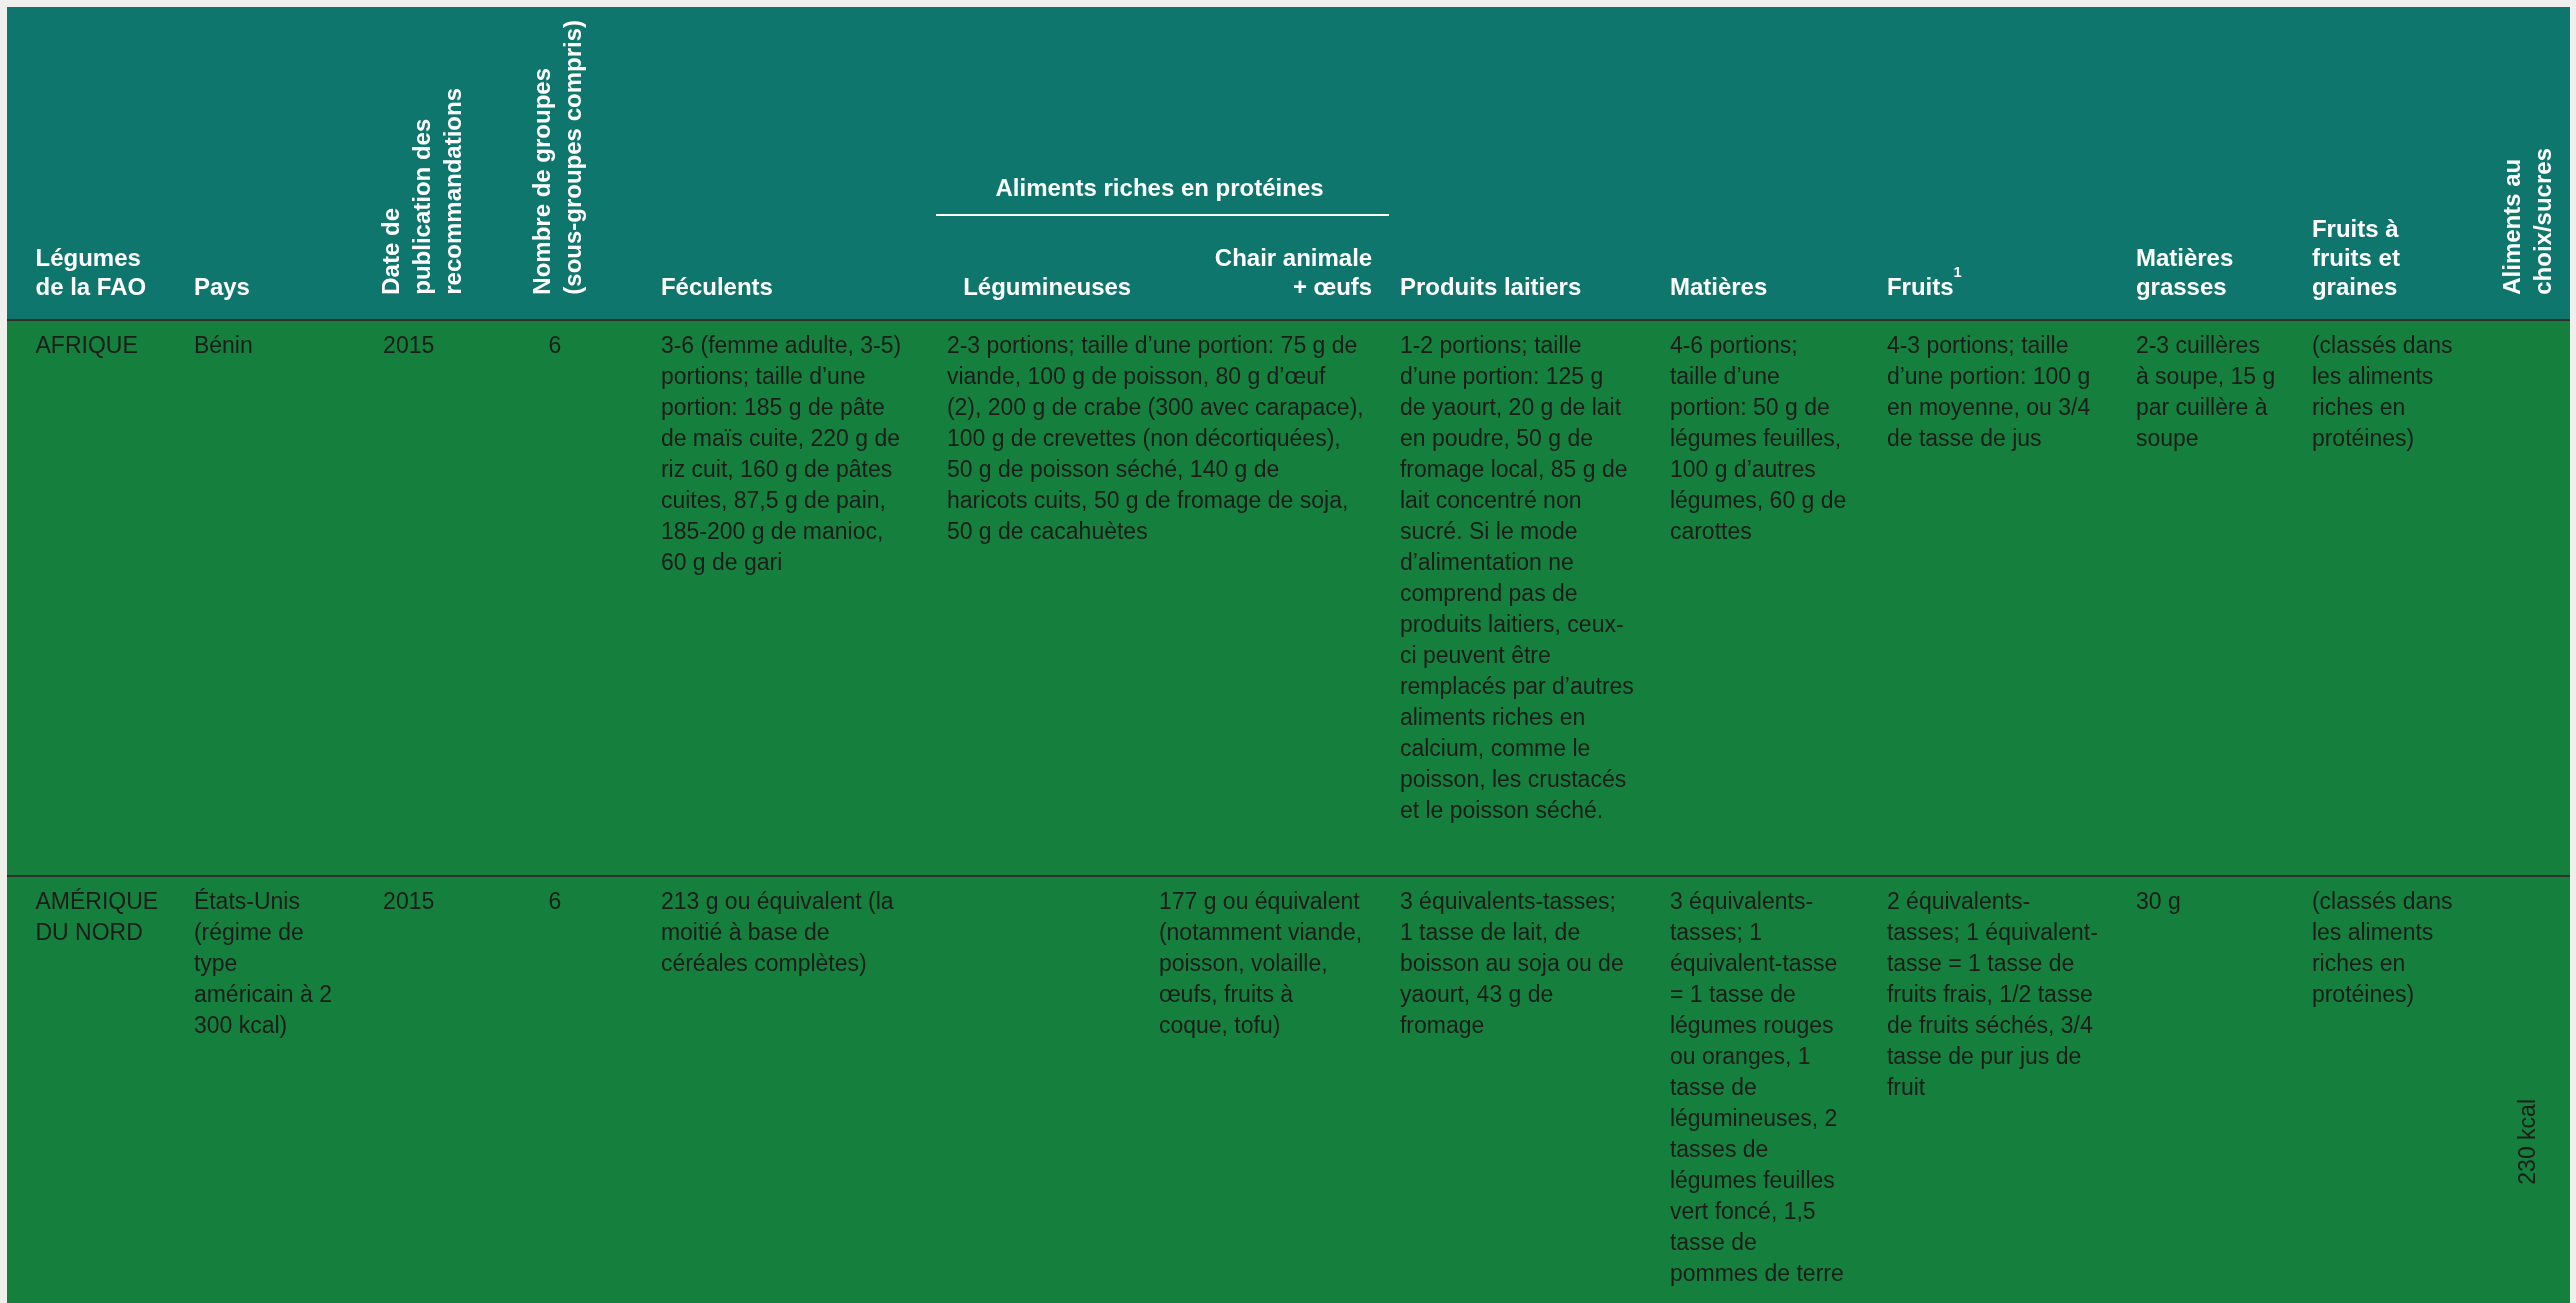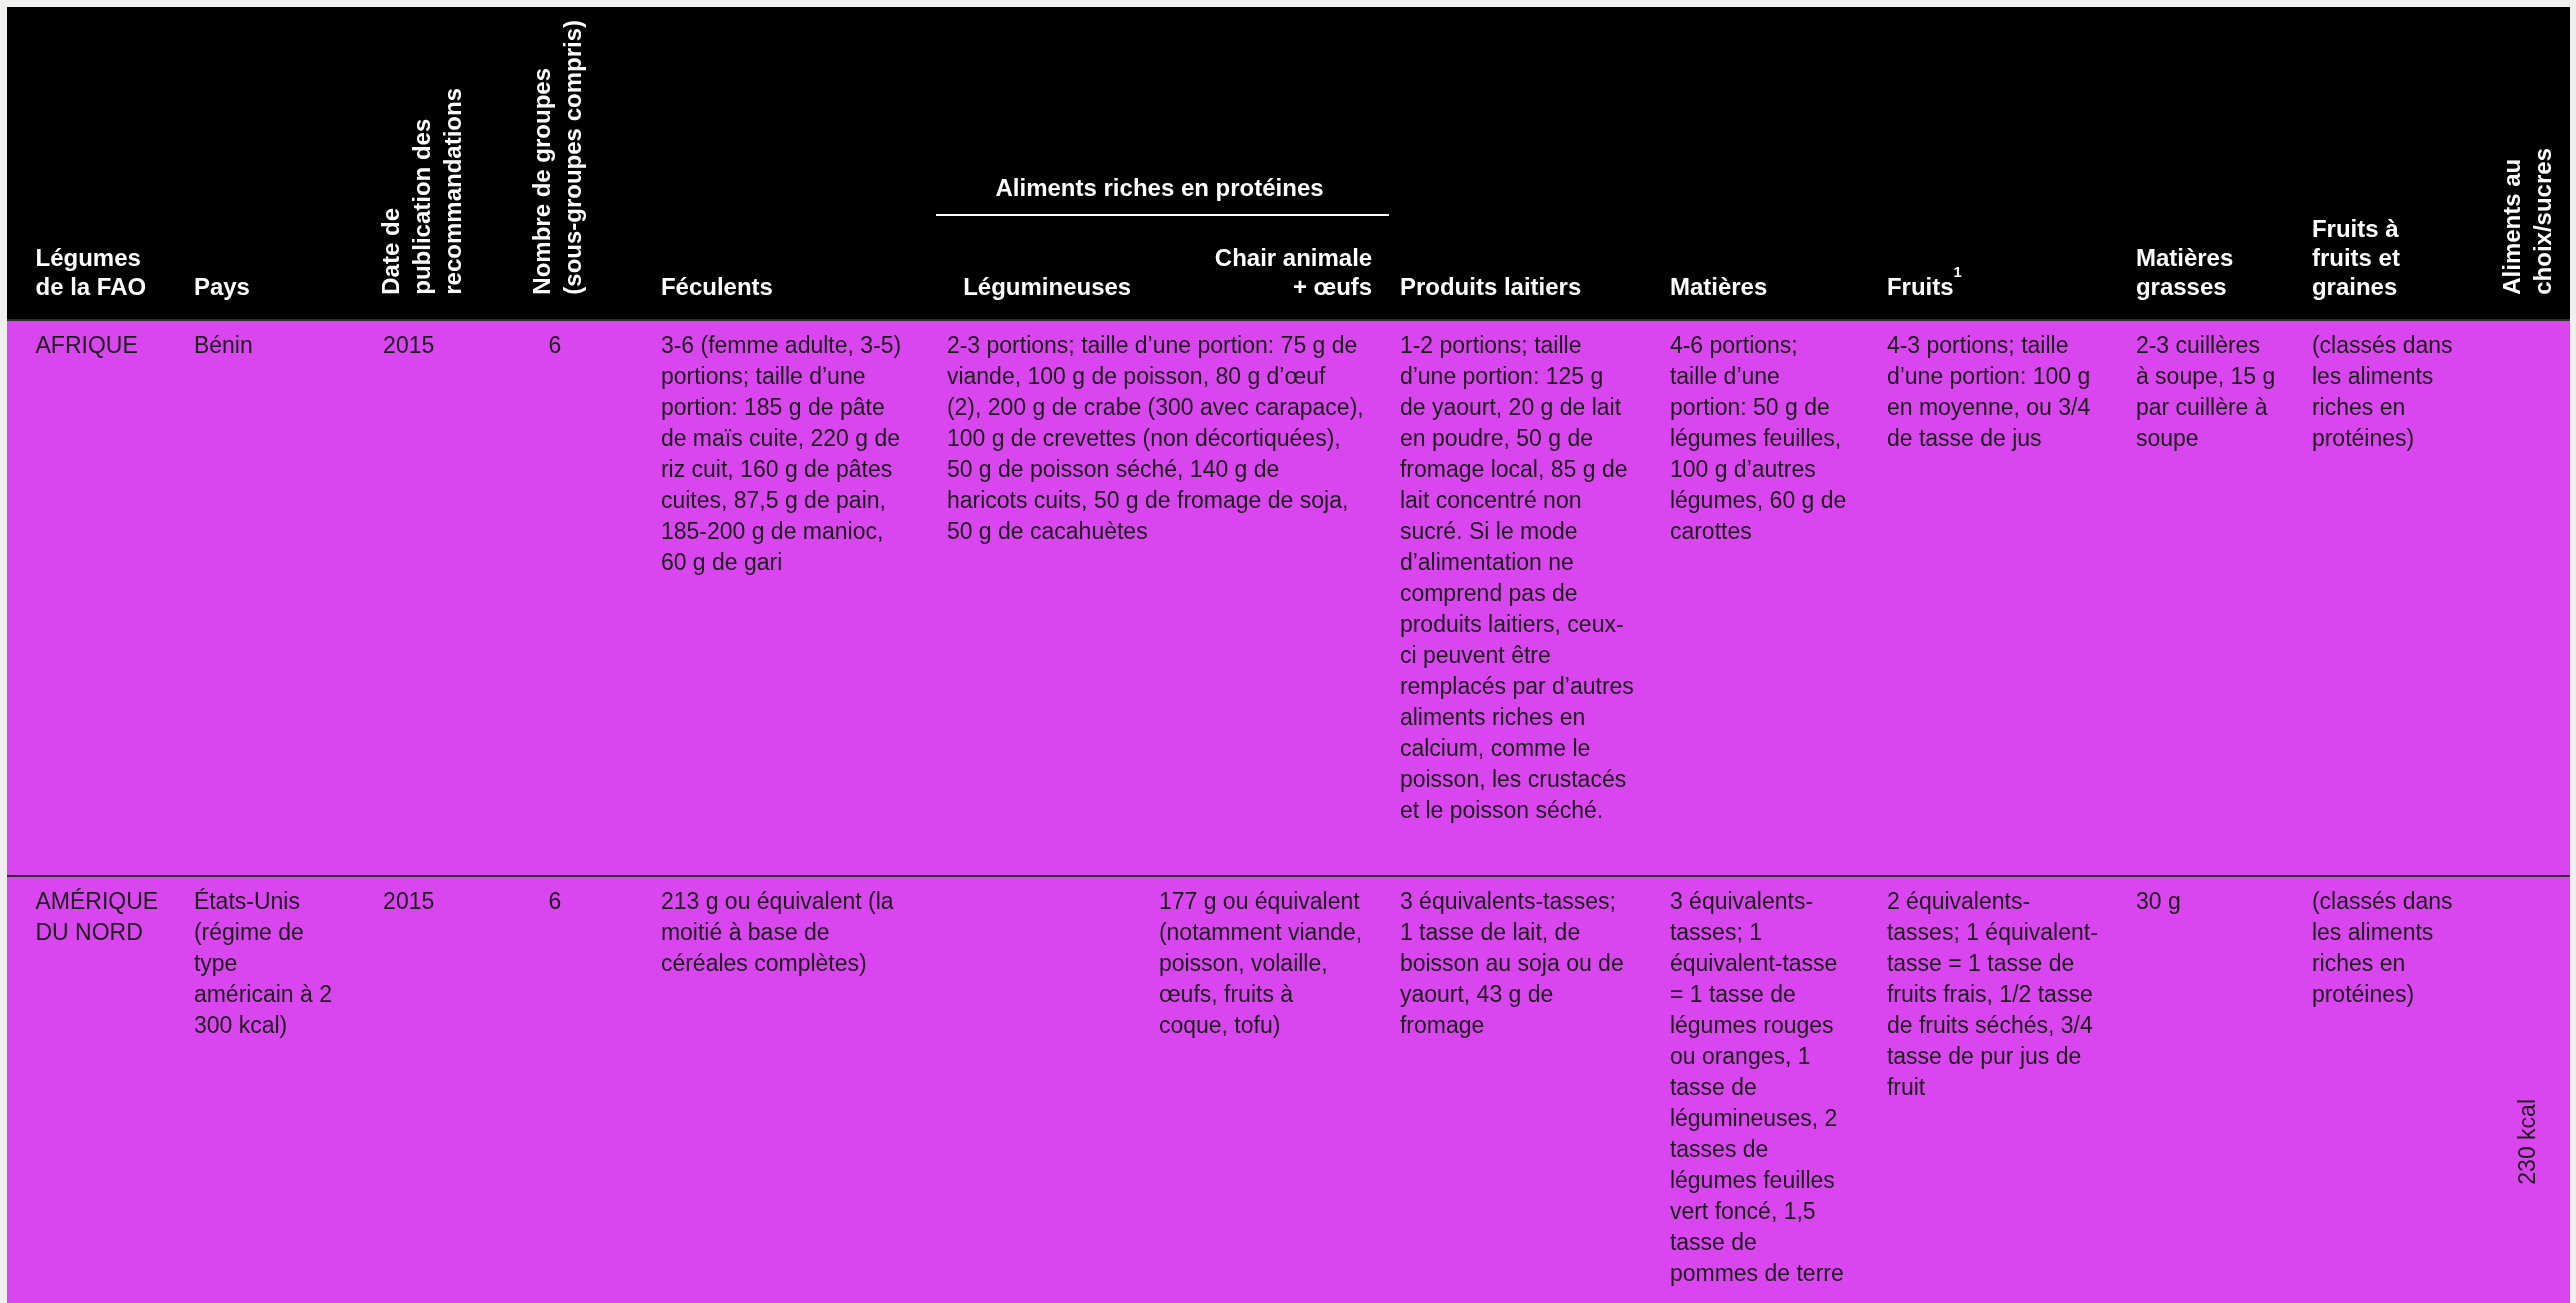--- a/index.html
+++ b/index.html
@@ -7,21 +7,21 @@
     width:2576px;height:1304px;box-sizing:border-box;
     padding:6.5px;background:#efefed;
     font-family:"Liberation Sans","DejaVu Sans",sans-serif;
     color:#1c1c1a;
   }
   table.fao{
     width:2563px;table-layout:fixed;border-collapse:collapse;
   }
   
   thead th{
-    background:#000000;color:#ffffff;font-weight:bold;
+    background:#0f766e;color:#ffffff;font-weight:bold;
     font-size:24px;line-height:29px;text-align:left;
     vertical-align:bottom;padding:0 16.3px 18px 11.4px;
   }
   thead tr.h1{height:208px;}
   thead tr.h2{height:105px;}
   th.group{
     text-align:center;vertical-align:bottom;
     border-bottom:2.5px solid #ffffff;padding-bottom:11.4px;
   }
   th.center{text-align:right;}
@@ -31,21 +31,21 @@
     writing-mode:vertical-rl;transform:rotate(180deg);
     white-space:pre-line;display:inline-block;
     font-weight:bold;color:#ffffff;font-size:24px;line-height:31px;
   }
   sup.fn{font-size:14.7px;position:relative;top:-8.2px;font-weight:bold;}
   
   thead th{border-bottom:2.5px solid #2e2e2c;}
   th.group{border-bottom:2.5px solid #ffffff;}
   tbody td{
     vertical-align:top;font-size:23px;line-height:31px;
-    padding:9.8px 24.5px 0 11.4px;background:#d946ef;
+    padding:9.8px 24.5px 0 11.4px;background:#15803d;
     border-bottom:2.5px solid #2e2e2c;
   }
   tbody tr.r1{height:556px;}
   tbody tr.r2{height:540px;}
   td.first{padding-left:29px;}
   td.pad-date{padding-left:19.6px;}
   td.pad-nombre{padding-left:34px;}
   td.kcal{vertical-align:middle;text-align:center;padding:0;}
   .rot-body{
     writing-mode:vertical-rl;transform:rotate(180deg);

